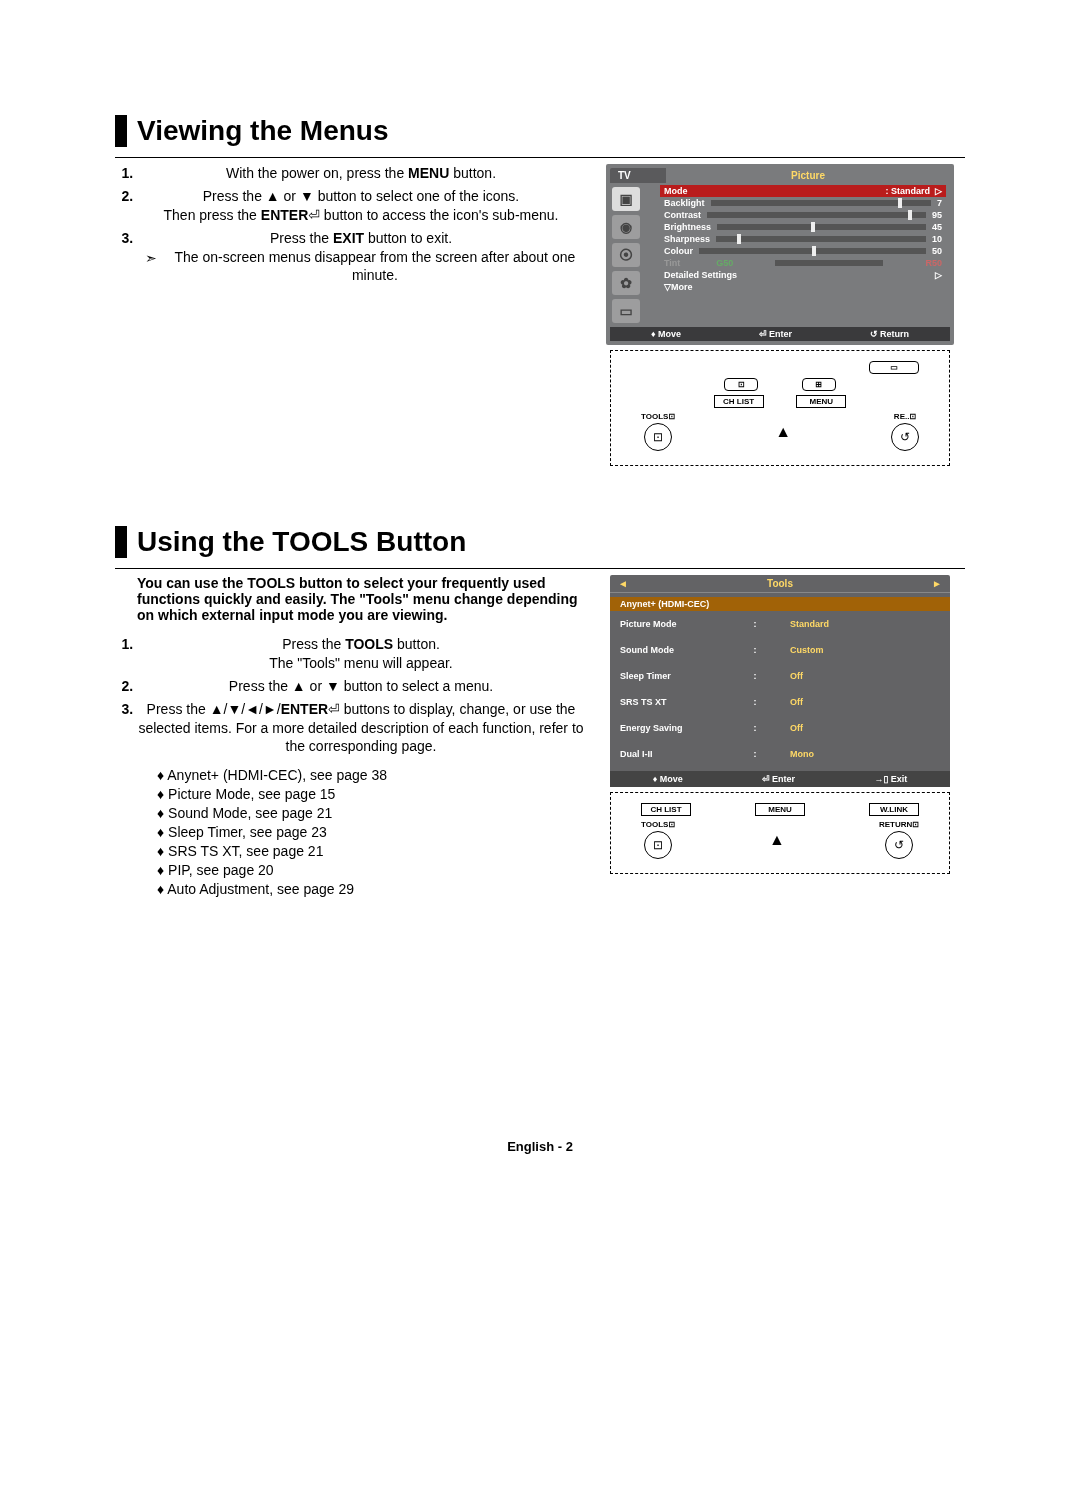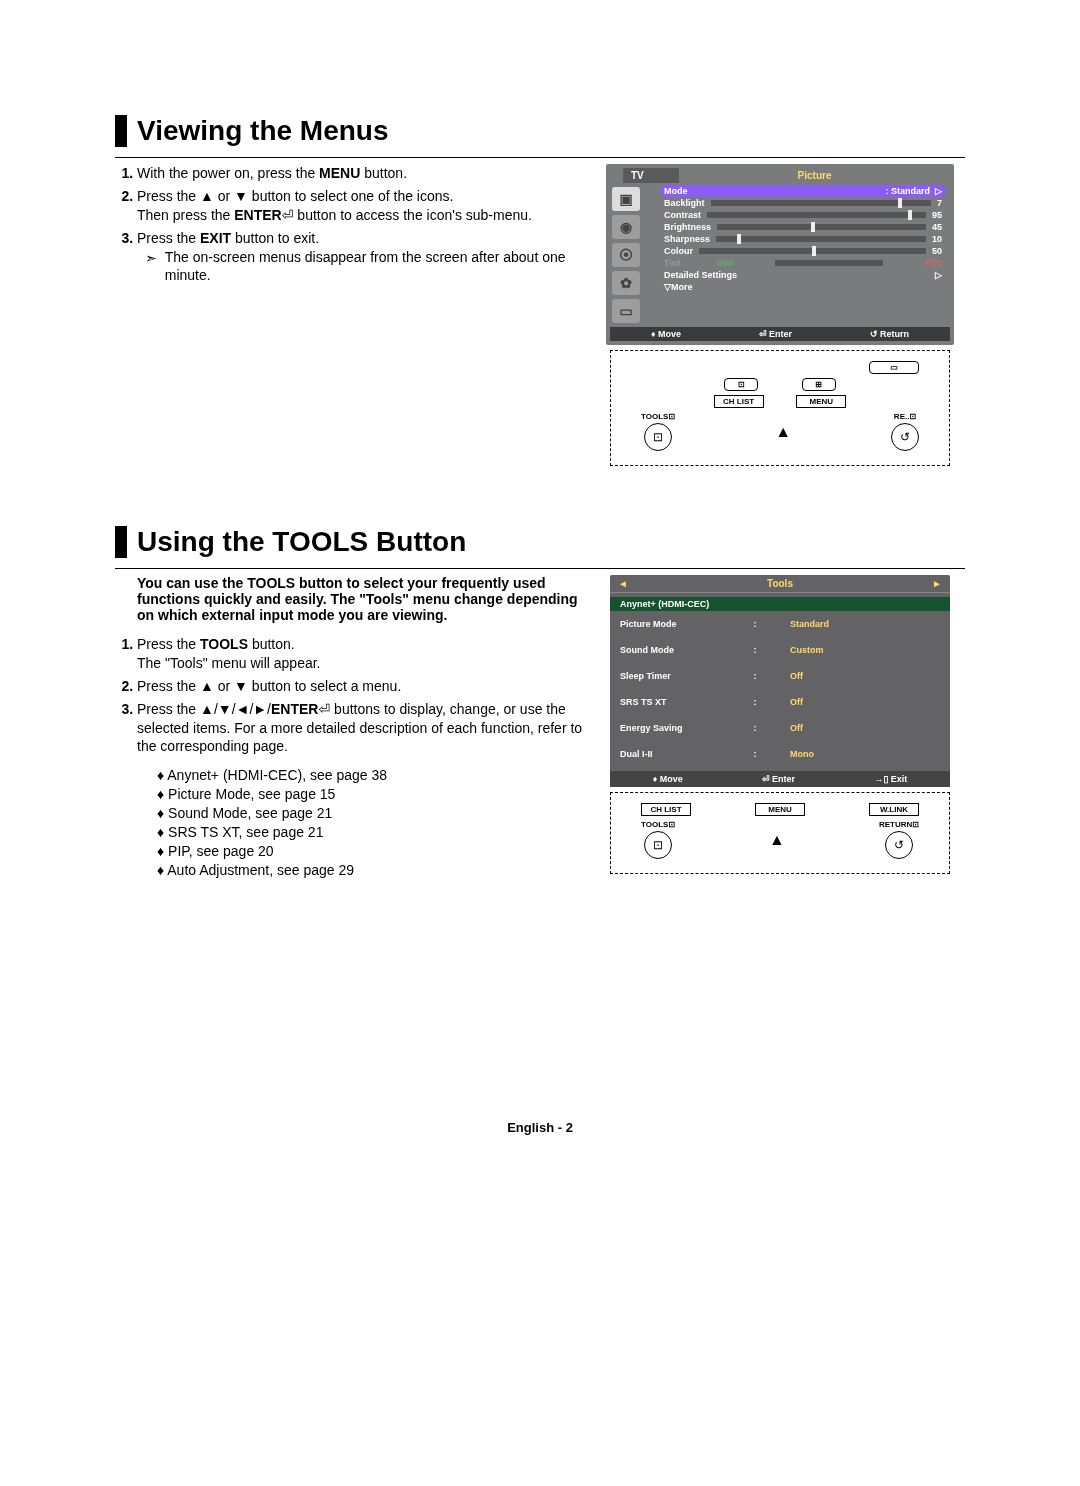--- a/index.html
+++ b/index.html
@@ -37,20 +37,21 @@
   font-size: 14px;
   padding-left: 22px;
 }
 .figure-col {
   width: 370px;
 }
 ol.steps {
   list-style: decimal;
   padding-left: 0;
   margin: 0;
+  text-align: center;
 }
 ol.steps > li {
   margin-bottom: 4px;
   line-height: 1.35;
 }
 ol.steps > li::marker {
   font-weight: bold;
 }
 .note-row {
   display: flex;
@@ -90,21 +91,20 @@
 }
 .osd-titlebar {
   display: flex;
   margin-bottom: 2px;
 }
 .osd-tv {
   background: #5a5a5c;
   padding: 2px 8px;
   width: 40px;
   border-radius: 2px 0 0 0;
-  margin-left: 13px;
 }
 .osd-picture {
   flex: 1;
   text-align: center;
   padding: 2px;
   color: #ffd966;
 }
 .osd-body {
   display: flex;
 }
@@ -134,22 +134,21 @@
   padding: 0 4px;
 }
 .osd-row {
   display: flex;
   justify-content: space-between;
   align-items: center;
   padding: 1px 4px;
   font-size: 9px;
 }
 .osd-row.selected {
-  background: #8b5cf6;
-  border-radius: 6px;
+  background: #b91c1c;
 }
 .osd-row .val {
   color: #fff;
   text-align: right;
 }
 .osd-row .arrow {
   color: #fff;
 }
 .osd-slider {
   flex: 1;
@@ -246,21 +245,21 @@
 }
 .tools-body {
   padding: 4px 10px;
 }
 .tools-row {
   display: flex;
   padding: 8px 0;
   font-size: 9px;
 }
 .tools-row.selected {
-  background: #14532d;
+  background: #a16207;
   margin: 0 -10px;
   padding: 2px 10px;
 }
 .tools-row .lab {
   flex: 0 0 130px;
 }
 .tools-row .col {
   flex: 0 0 10px;
   text-align: center;
 }
@@ -438,20 +437,21 @@
             <span>Press the ▲ or ▼ button to select a menu.</span>
           </li>
           <li>
             <span>Press the ▲/▼/◄/►/</span><b>ENTER</b><span>⏎</span><span> buttons to display, change, or use the selected items. For a more detailed description of each function, refer to the corresponding page.</span>
           </li>
         </ol>
         <ul class="bullet-list">
           <li>Anynet+ (HDMI-CEC), see page 38</li>
           <li>Picture Mode, see page 15</li>
           <li>Sound Mode, see page 21</li>
+          <li>Sleep Timer, see page 23</li>
           <li>SRS TS XT, see page 21</li>
           <li>PIP, see page 20</li>
           <li>Auto Adjustment, see page 29</li>
         </ul>
       </div>
       <div class="figure-col">
         <div class="tools-panel">
           <div class="tools-header">
             <span class="tri-l">◄</span>
             <span>Tools</span>

